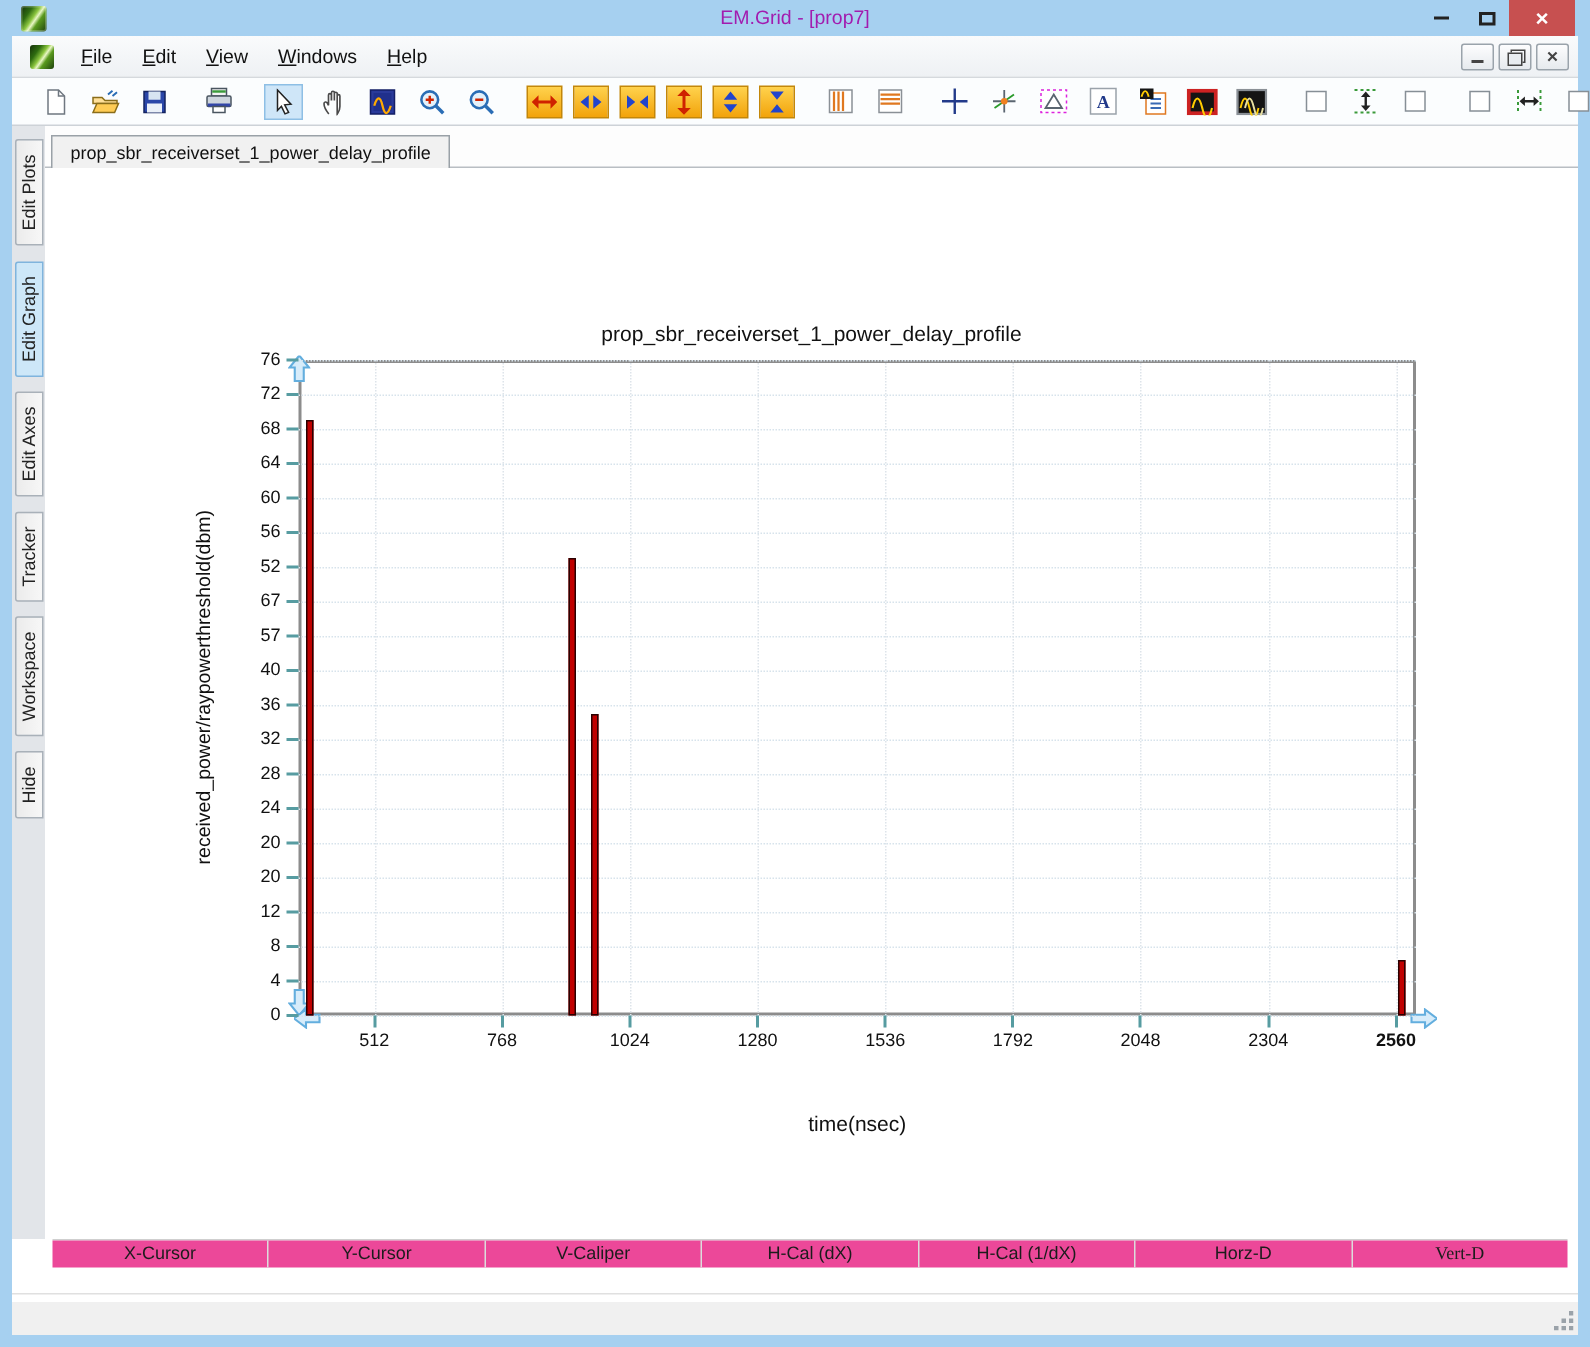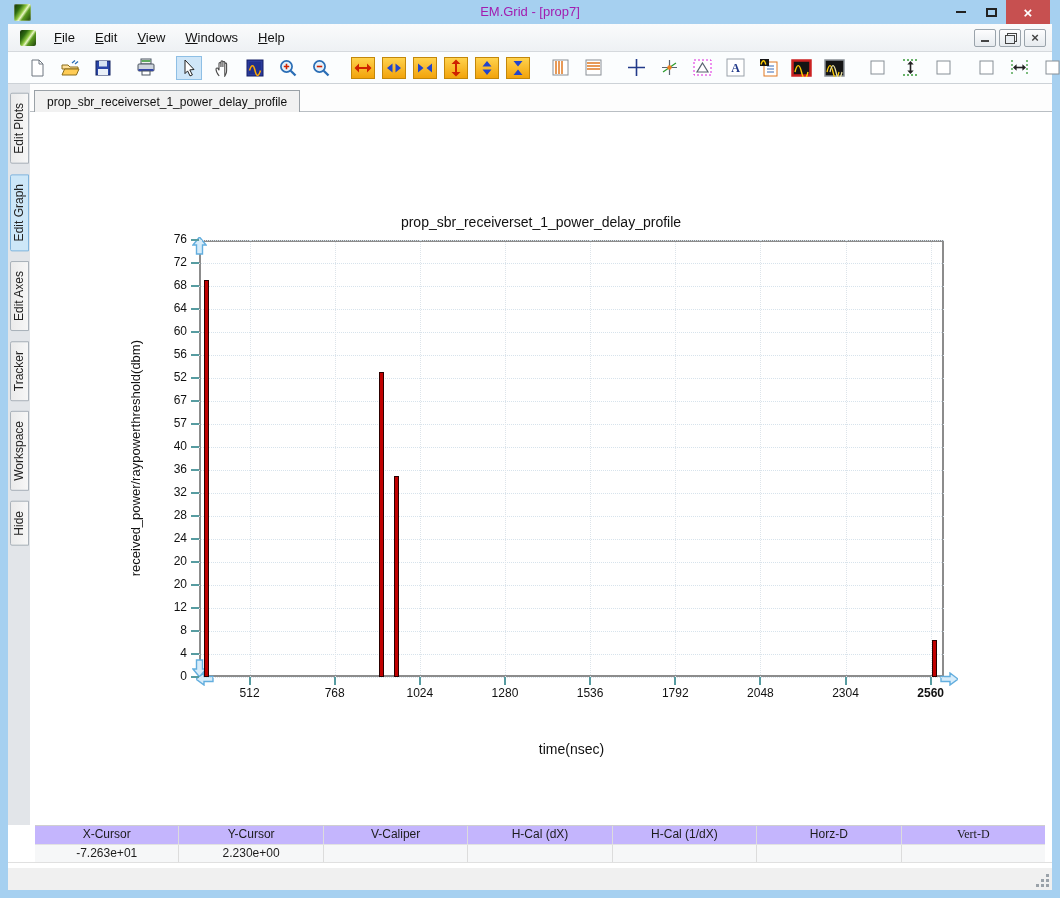--- a/index.html
+++ b/index.html
@@ -72,21 +72,21 @@
   .x-tick-label { position:absolute; width:60px; text-align:center; font-size:12px; color:#111; }
   .y-axis-tick { position:absolute; width:8px; height:2px; background:#579ca1; }
   .x-axis-tick { position:absolute; width:2px; height:8px; background:#579ca1; }
   .h-gridline { position:absolute; height:0; border-top:1px dotted #d7e3ec; }
   .v-gridline { position:absolute; width:0; border-left:1px dotted #dde4ea; }
   .data-bar { position:absolute; border:1px solid #2a0000; }
   .axis-arrow { position:absolute; }
   
   .cursor-table { flex:0 0 36px; margin:0 7px 0 27px; border-top:1px solid #cfcfcf; }
   .ct-row { display:flex; height:18px; }
-  .ct-head { background:#c4b5fd; }
+  .ct-head { background:#ec4899; }
   .ct-vals { background:#f6f7f8; border-top:1px solid #e2e2e2; }
   .ct-cell { flex:1 1 0; text-align:center; font-size:12px; line-height:17px; color:#1c1c1c;
              border-right:1px solid #dcdcdc; overflow:hidden; }
   .ct-cell:last-child { border-right:none;font-family:Liberation Serif, serif; }
   .bottom-pad { flex:0 0 6px; background:#fff; border-top:1px solid #e0e0e0; }
   
   .app-status { position:absolute; left:8px; top:868px; width:1044px; height:22px; background:#f0f0f0; }
   .grip { position:absolute; right:3px; bottom:3px; }
 </style>
 </head>
@@ -465,29 +465,20 @@
   <div class="cursor-table">
     <div class="ct-row ct-head">
         <div class="ct-cell">X-Cursor</div>
         <div class="ct-cell">Y-Cursor</div>
         <div class="ct-cell">V-Caliper</div>
         <div class="ct-cell">H-Cal (dX)</div>
         <div class="ct-cell">H-Cal (1/dX)</div>
         <div class="ct-cell">Horz-D</div>
         <div class="ct-cell">Vert-D</div>
       </div>
-    <div class="ct-row ct-vals">
-        <div class="ct-cell">-7.263e+01</div>
-        <div class="ct-cell">2.230e+00</div>
-        <div class="ct-cell"></div>
-        <div class="ct-cell"></div>
-        <div class="ct-cell"></div>
-        <div class="ct-cell"></div>
-        <div class="ct-cell"></div>
-      </div>
   </div>
   <div class="bottom-pad"></div>
 </div>
 
 <div class="app-status">
   <svg class="grip" width="13" height="13">
     <g fill="#9aa2a9">
       <rect x="10" y="0" width="3" height="3"></rect>
         <rect x="10" y="5" width="3" height="3"></rect>
         <rect x="10" y="10" width="3" height="3"></rect>

